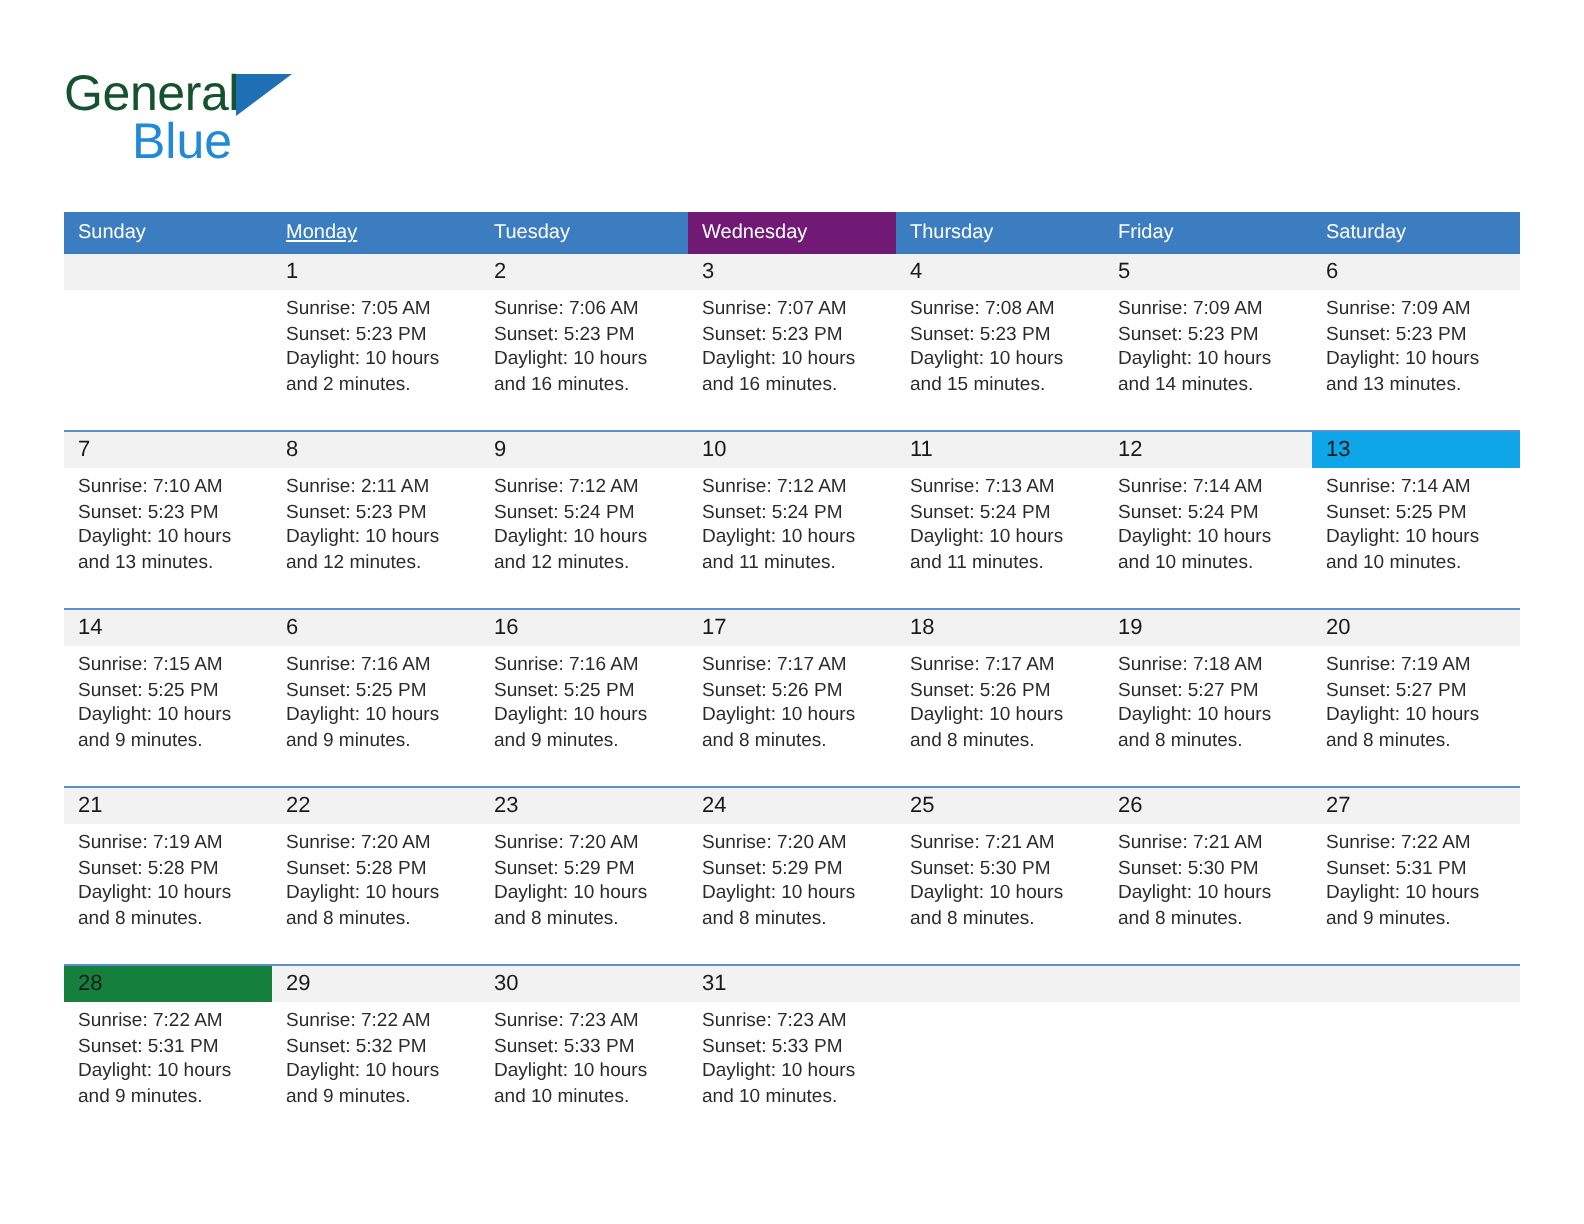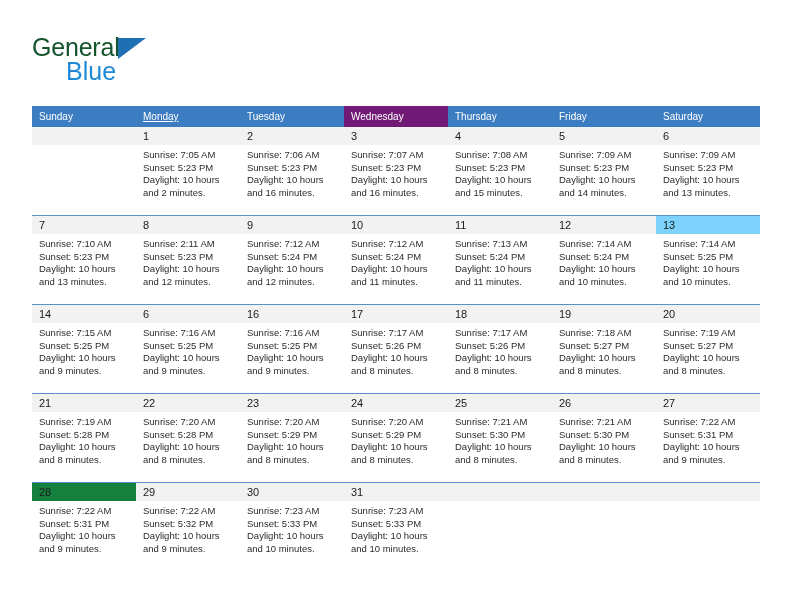--- a/index.html
+++ b/index.html
@@ -313,21 +313,21 @@
               <div class="cell-lines">
                 <div>Sunrise: 7:14 AM</div>
                 <div>Sunset: 5:24 PM</div>
                 <div>Daylight: 10 hours</div>
                 <div>and 10 minutes.</div>
               </div>
             </div>
           </td>
           <td style="border-top: 1px solid rgb(90, 143, 203);">
             <div class="cell">
-              <div class="daynum-band" style="background: #7dd3fc;">13</div>
+              <div class="daynum-band" style="background: #0ea5e9;">13</div>
               <div class="cell-lines">
                 <div>Sunrise: 7:14 AM</div>
                 <div>Sunset: 5:25 PM</div>
                 <div>Daylight: 10 hours</div>
                 <div>and 10 minutes.</div>
               </div>
             </div>
           </td>
         </tr>
         <tr class="week-row">

